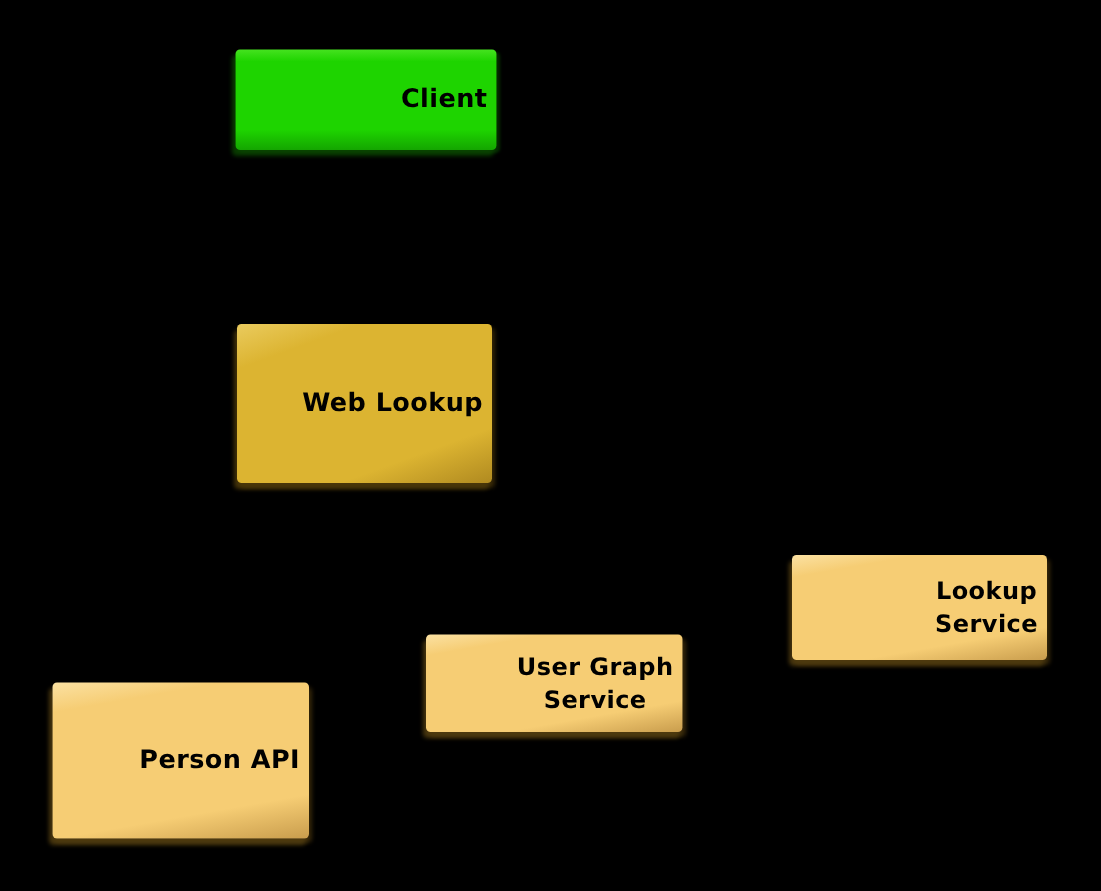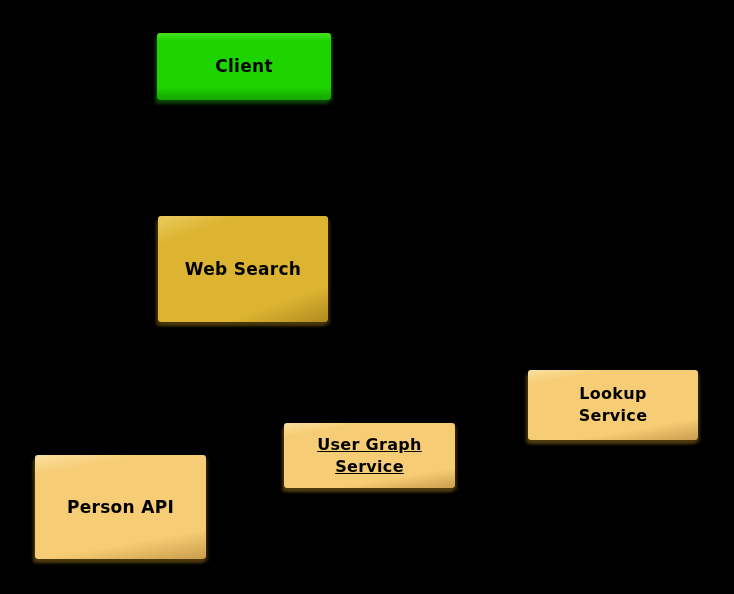--- a/index.html
+++ b/index.html
@@ -12,21 +12,21 @@
     width: 734px;
     height: 594px;
     background: #000000;
     overflow: hidden;
     font-family: "DejaVu Sans", "Liberation Sans", sans-serif;
   }
   .node {
     position: absolute;
     display: flex;
     align-items: center;
-    justify-content: center;
+    justify-content: flex-end;
     text-align: center;
     color: #000000;
     font-weight: 700;
     font-size: 16px;
     line-height: 1.35;
     letter-spacing: 0.3px;
     white-space: pre-line;
     border-radius: 3px;
     box-sizing: border-box;
   }
@@ -41,39 +41,39 @@
     box-shadow: -2px 4px 3px rgba(75, 56, 10, 0.9), 2px 3px 3px rgba(60, 45, 8, 0.85);
   }
   
   .node.tan {
     background: linear-gradient(170deg, #fbe1a2 0%, #f6cd74 15%, #f6cd74 78%, #c99d4d 100%);
     box-shadow: -2px 4px 3px rgba(80, 60, 16, 0.9), 2px 3px 3px rgba(62, 46, 12, 0.85);
   }
   .n-client { left: 157px; top: 33px;  width: 174px; height: 67px;  font-size: 17px; }
   .n-web    { left: 158px; top: 216px; width: 170px; height: 106px; font-size: 17px; }
   .n-search { left: 35px;  top: 455px; width: 171px; height: 104px; font-size: 17px; }
-  .n-ugs    { left: 284px; top: 423px; width: 171px; height: 65px; text-decoration: underline; }
+  .n-ugs    { left: 284px; top: 423px; width: 171px; height: 65px; }
   .n-lookup { left: 528px; top: 370px; width: 170px; height: 70px; }
   .n-person { left: 528px; top: 480px; width: 172px; height: 70px; }
   .node-label {
     display: block;
     padding: 2px 6px;
   }
 </style>
 </head>
 <body>
 
 <div class="canvas">
 
   <div class="node green n-client">
     <span class="node-label">Client</span>
   </div>
 
   <div class="node gold n-web">
-    <span class="node-label">Web Search</span>
+    <span class="node-label">Web Lookup</span>
   </div>
 
   <div class="node tan n-search">
     <span class="node-label">Person API</span>
   </div>
 
   <div class="node tan n-ugs">
     <span class="node-label">User Graph
 Service</span>
   </div>

